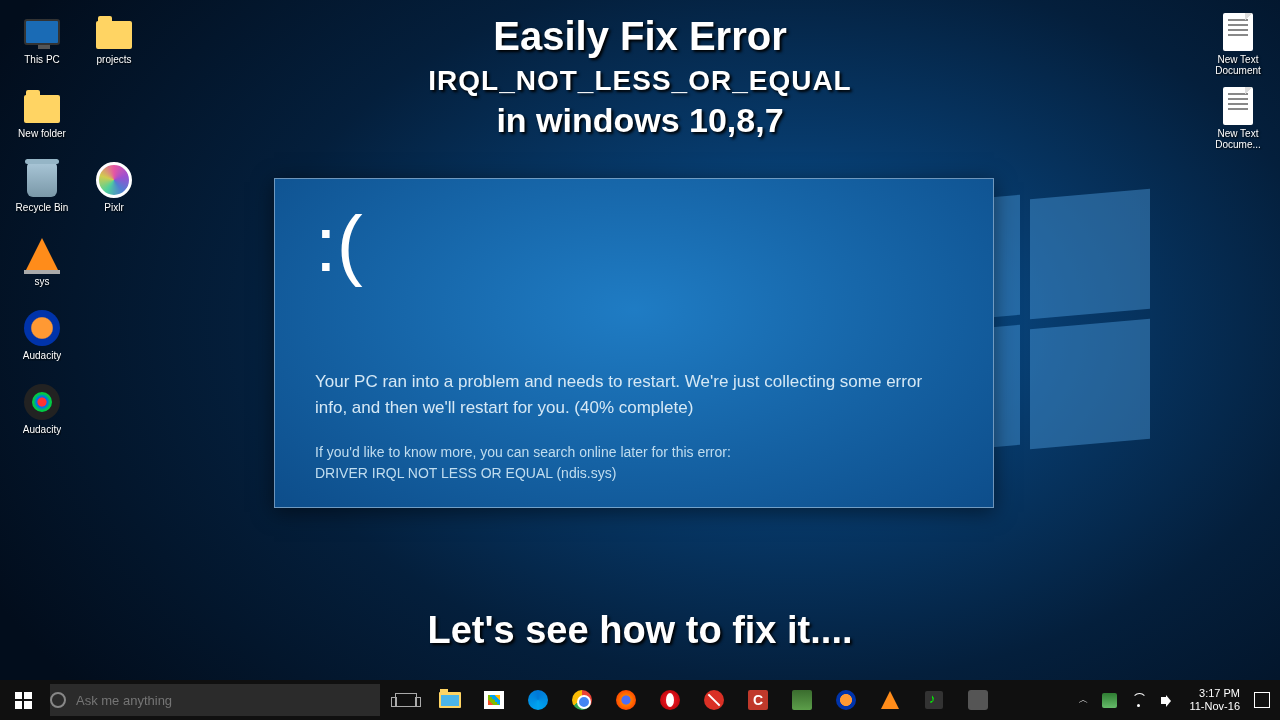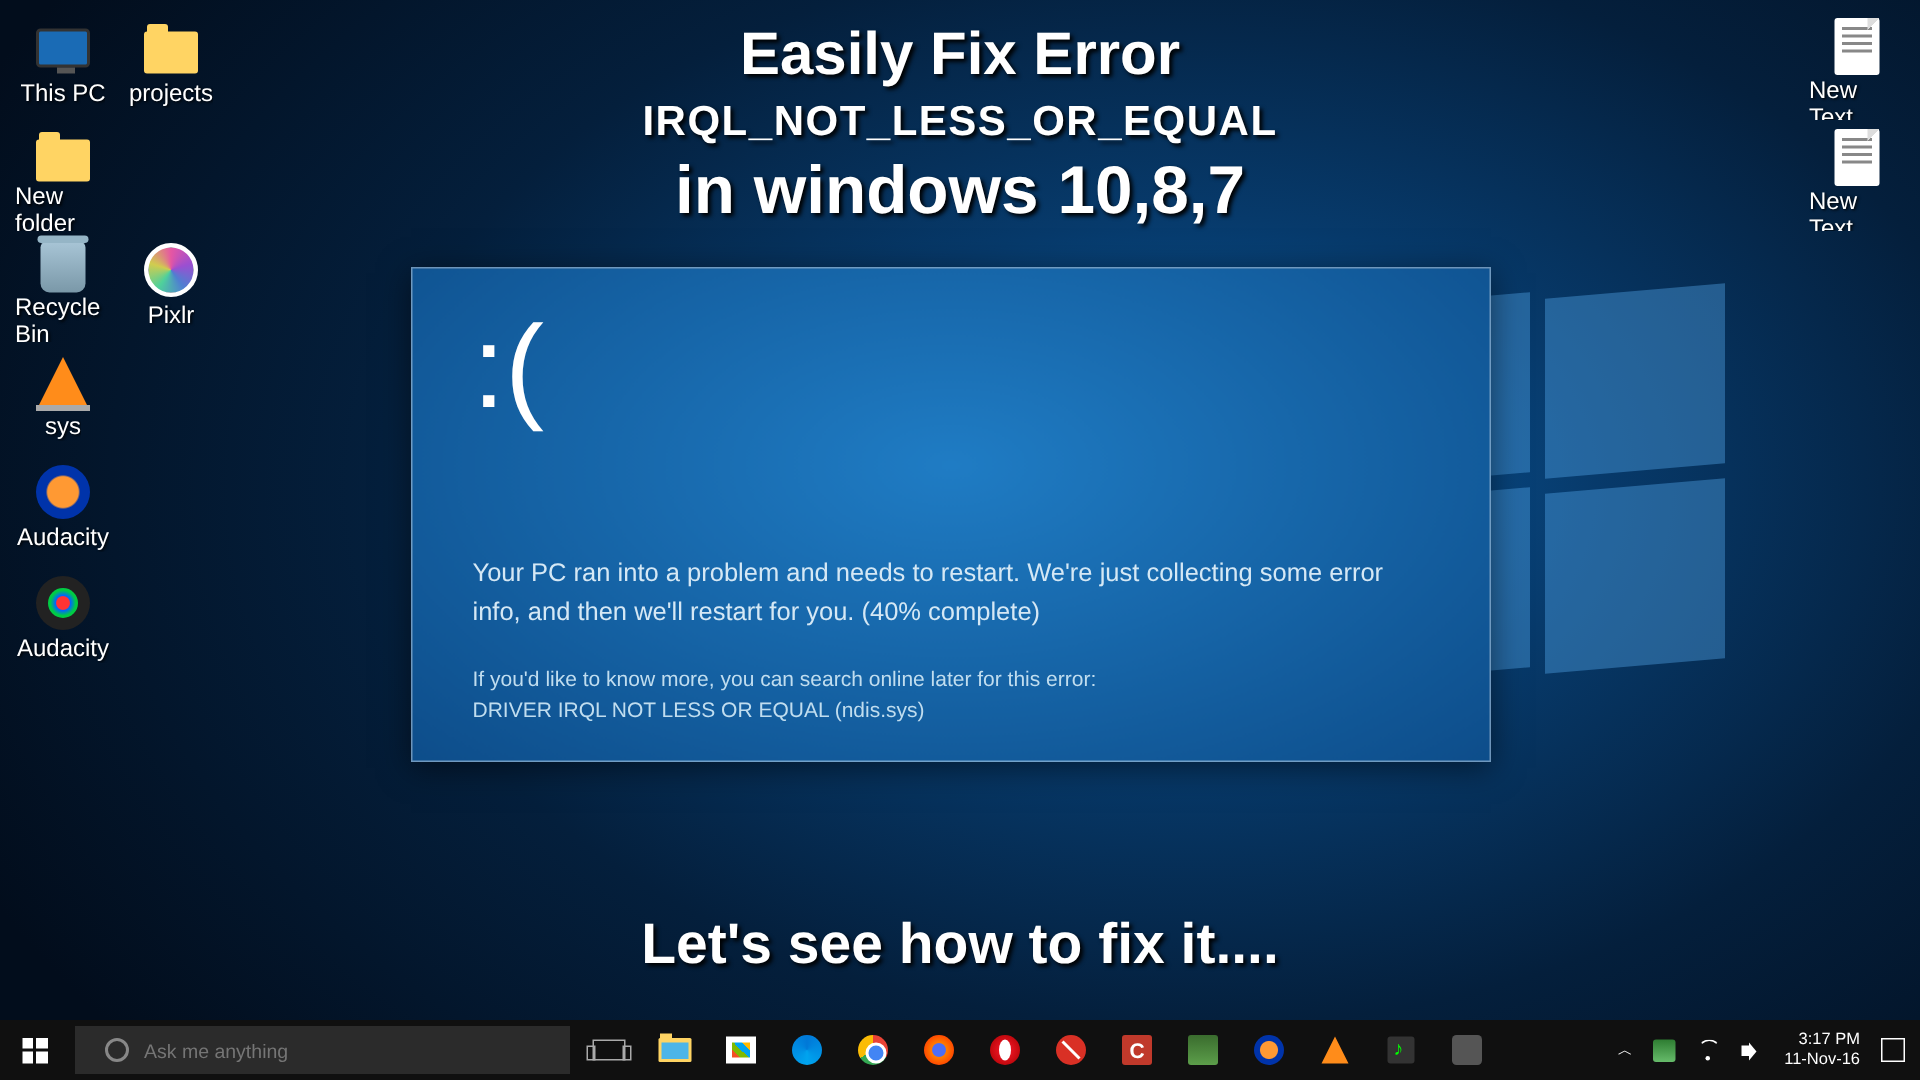--- a/index.html
+++ b/index.html
@@ -35,21 +35,21 @@
   width: 68px; height: 72px;
   display: flex; flex-direction: column; align-items: center; justify-content: flex-start;
   padding-top: 4px;
   cursor: pointer;
 }
 .d-icon .glyph {
   width: 40px; height: 40px;
   display: flex; align-items: center; justify-content: center;
 }
 .d-icon .label {
-  color: #fff; font-size: 16px; 
+  color: #fff; font-size: 10px; text-align: center;
   text-shadow: 1px 1px 2px #000;
   line-height: 1.1; margin-top: 2px;
   max-width: 64px; overflow: hidden;
 }
 .folder { width: 36px; height: 28px; background: #ffd463; border-radius: 2px; position: relative; margin-top: 6px;}
 .folder::before { content:""; position:absolute; top:-5px; left:2px; width:14px; height:6px; background:#ffd463; border-radius:2px 2px 0 0;}
 .monitor { width:36px; height:26px; background:#1a6bb5; border:2px solid #333; border-radius:3px; position:relative;}
 .monitor::after{content:"";position:absolute;bottom:-6px;left:12px;width:12px;height:4px;background:#555;}
 .recycle { width:30px; height:34px; background:linear-gradient(#a8c5d6,#7a98a8); border-radius:4px 4px 6px 6px; position:relative;}
 .recycle::before{content:"";position:absolute;top:-4px;left:-2px;width:34px;height:5px;background:#95b5c6;border-radius:3px;}
@@ -75,21 +75,21 @@
   text-align: center;
   color: #fff;
   font-family: "Comic Sans MS", cursive, sans-serif;
   font-weight: bold;
   text-shadow: 2px 2px 3px #000;
   width: 820px;
   z-index: 5;
 }
 .overlay-title .l1 { font-size: 40px; }
 .overlay-title .l2 { font-size: 28px; margin-top: 6px; letter-spacing: 1px;}
-.overlay-title .l3 { font-size: 45px; margin-top: 4px; position: relative; z-index: 20;}
+.overlay-title .l3 { font-size: 34px; margin-top: 4px; position: relative; z-index: 20;}
 
 .overlay-footer {
   position: absolute;
   bottom: 68px; left: 50%;
   transform: translateX(-50%);
   color: #fff;
   font-family: "Comic Sans MS", cursive, sans-serif;
   font-weight: bold;
   font-size: 38px;
   text-shadow: 2px 2px 3px #000;
@@ -123,21 +123,21 @@
   width: 46px; height: 40px;
   display: flex; align-items: center; justify-content: center;
   cursor: pointer;
 }
 .win-four { width:17px; height:17px; display:grid; grid-template-columns:1fr 1fr; grid-template-rows:1fr 1fr; gap:1.5px;}
 .win-four div { background:#fff;}
 .tb-search {
   width: 330px; height: 32px;
   background: #2b2b2b; margin: 0 4px;
   display: flex; align-items: center;
-  padding: 0 20px; gap: 10px;
+  padding: 0 0; gap: 10px;
 }
 .tb-search .o { width:16px; height:16px; border:2px solid #888; border-radius:50%;}
 .tb-search input {
   background: transparent; border: none; outline: none;
   color: #aaa; font-size: 13px; flex: 1;
 }
 .tb-item {
   width: 44px; height: 40px;
   display: flex; align-items: center; justify-content: center;
   cursor: pointer;

